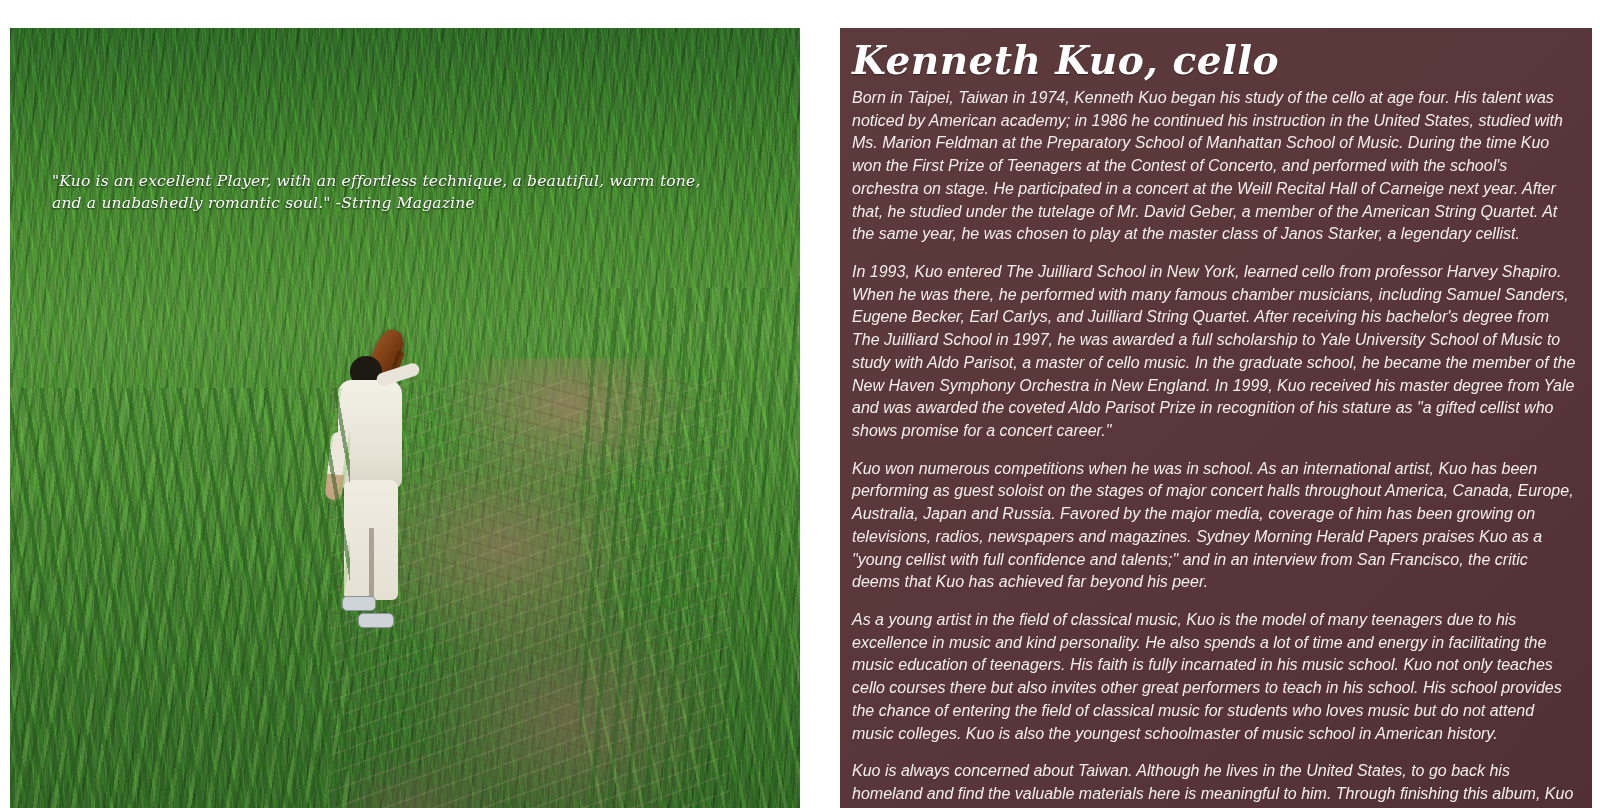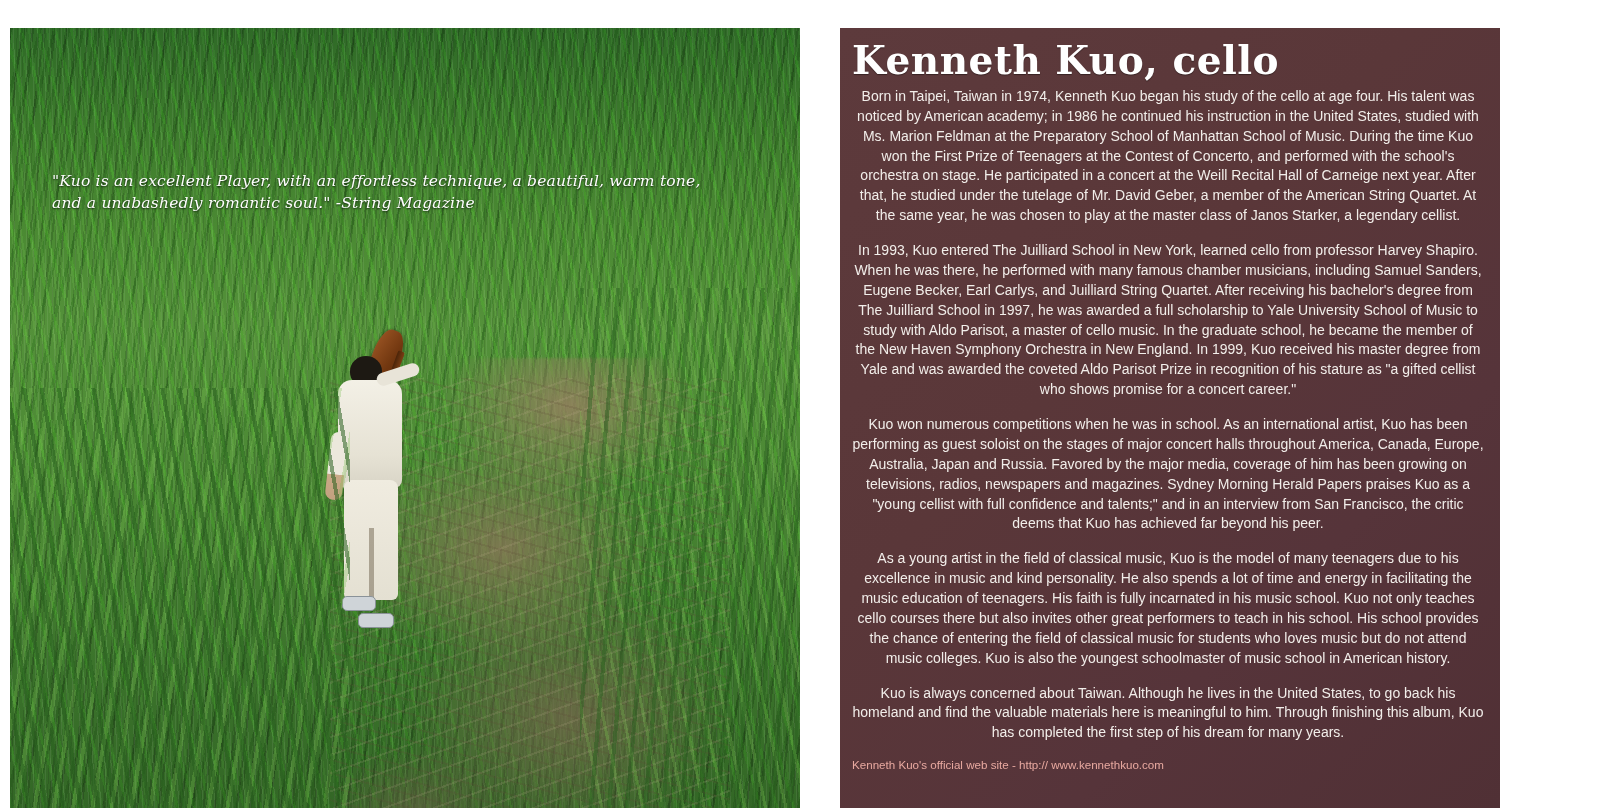--- a/index.html
+++ b/index.html
@@ -172,44 +172,45 @@
     line-height: 1.42;
     text-shadow: 0 1px 2px rgba(0,0,0,0.75);
     letter-spacing: 0.2px;
   }
 
   
   .bio-panel {
     position: absolute;
     left: 840px;
     top: 28px;
-    width: 660px;
+    width: 752px;
     height: 780px;
     background: linear-gradient(135deg, #5d3a3c 0%, #5a3739 40%, #56343a 70%, #503035 100%);
     overflow: hidden;
+    font-style: italic;
   }
   .bio-inner {
     padding: 8px 16px 0 12px;
   }
   .bio-title {
     font-family: "DejaVu Serif", serif;
     font-weight: bold;
     font-size: 39px;
     color: #ffffff;
     letter-spacing: 0.5px;
     line-height: 1.05;
     margin: 4px 0 6px 0;
     text-shadow: 0 1px 1px rgba(0,0,0,0.4);
   }
   .bio-p {
     color: #f2eeea;
-    font-size: 14px;
+    font-size: 16px;
     line-height: 1.42;
     margin: 0 0 15px 0;
-    text-align: center;
+    text-align: left;
   }
   .bio-link {
     color: #e8a9a0;
     font-size: 11.6px;
     margin-top: 14px;
   }
 
   
   .top-white {
     position: absolute;

